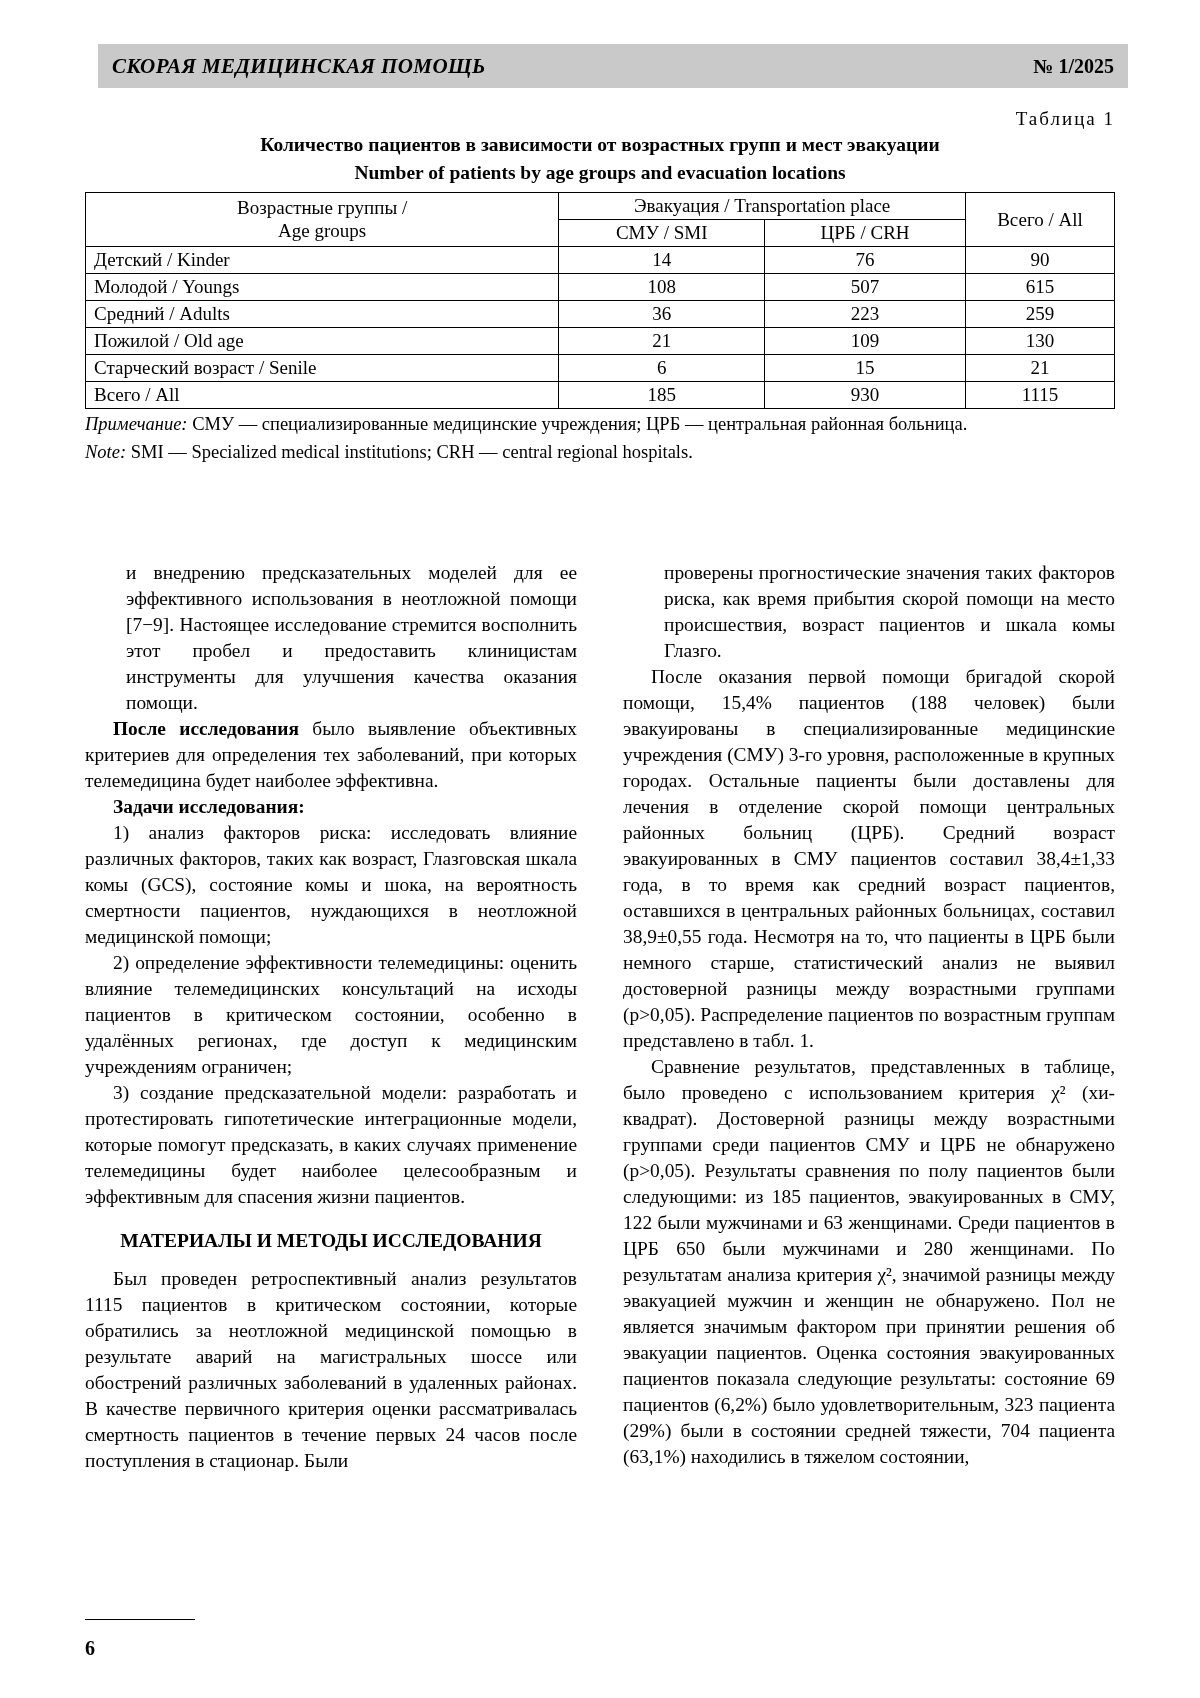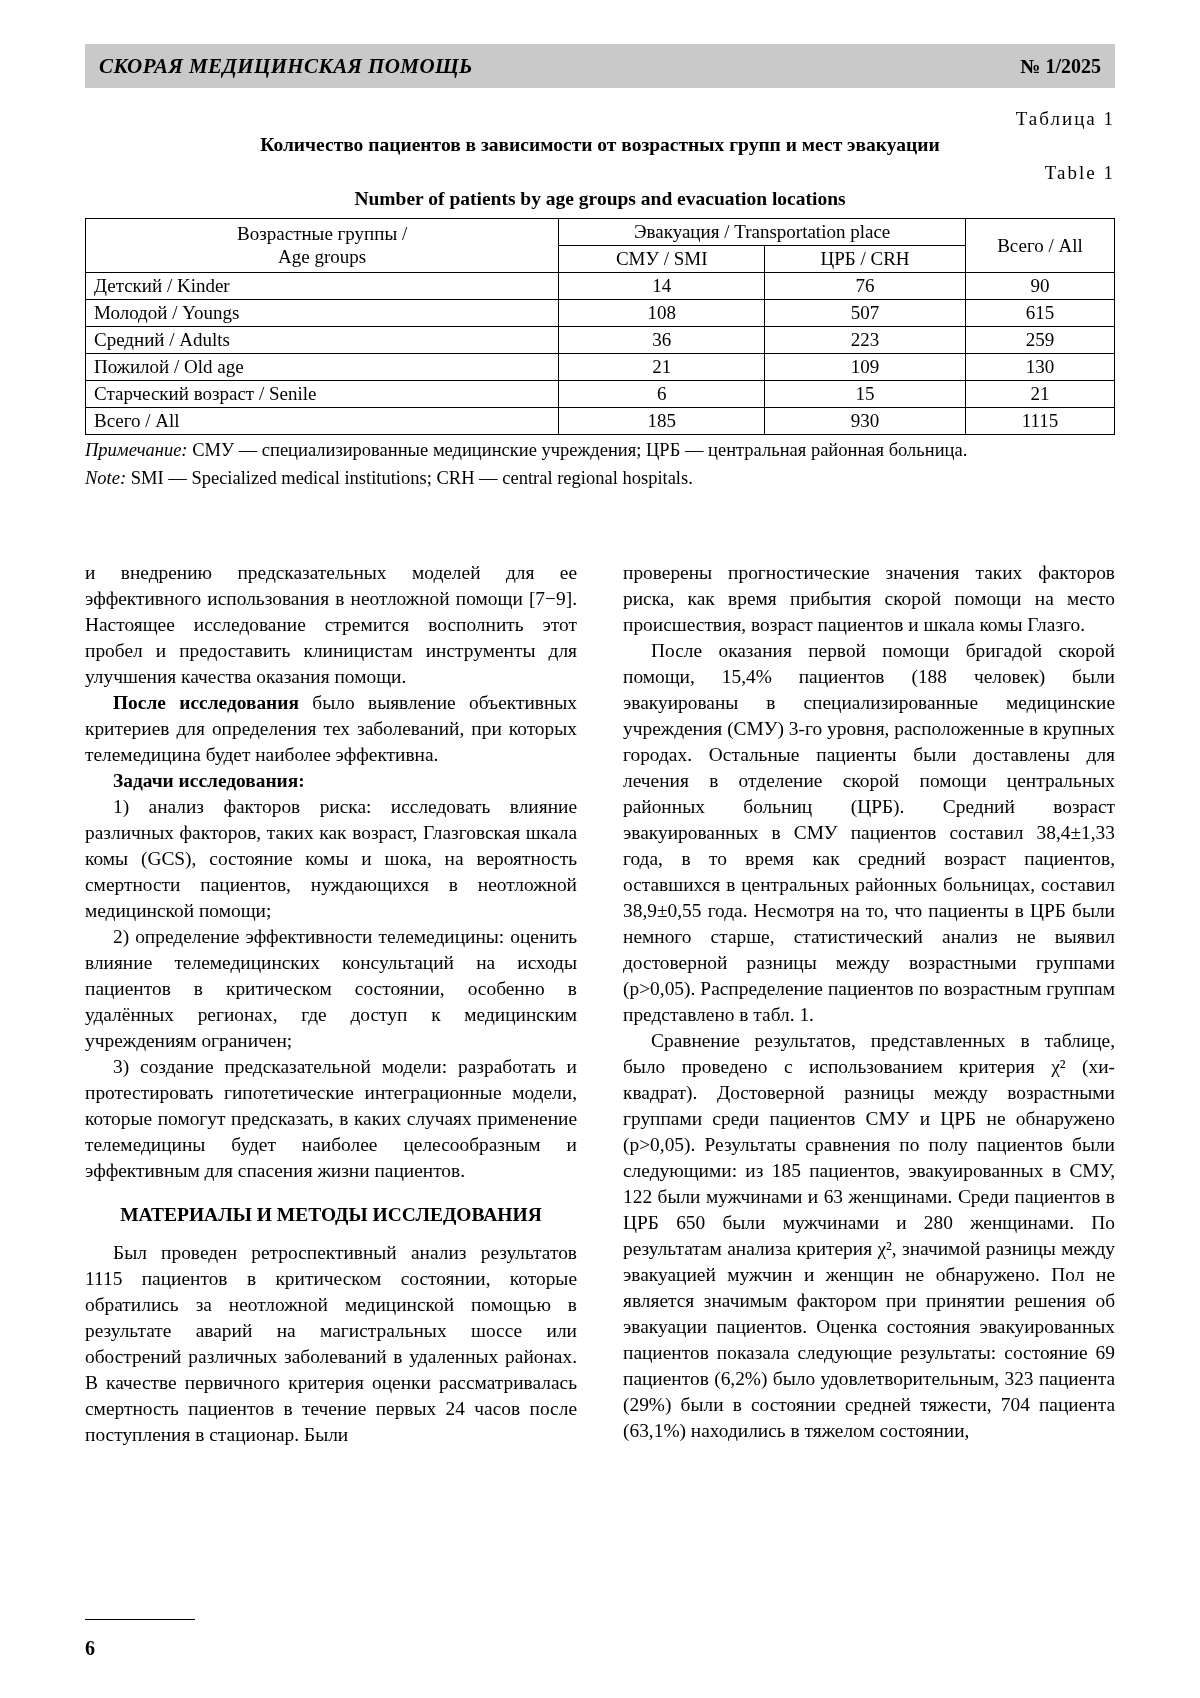--- a/index.html
+++ b/index.html
@@ -17,21 +17,21 @@
   .page {
     position: relative;
     width: 1200px;
     height: 1698px;
     box-sizing: border-box;
   }
 
   
   .running-head {
     position: absolute;
-    left: 85px;
+    left: 98px;
     top: 44px;
     width: 1030px;
     height: 44px;
     background: #c9c9c9;
     display: flex;
     align-items: center;
     justify-content: space-between;
     padding: 0 14px;
     box-sizing: border-box;
   }
@@ -125,20 +125,21 @@
   .col p {
     margin: 0;
     font-size: 19.4px;
     line-height: 1.34;
     text-align: justify;
     text-indent: 28px;
     hyphens: manual;
   }
   .col p.noindent {
     text-indent: 0;
+    margin-left: 41px;
   }
   .col h2 {
     font-size: 19.5px;
     font-weight: bold;
     text-align: center;
     margin: 20px 0 14px 0;
     text-indent: 0;
   }
   .col p + p {
     margin-top: 0;
@@ -169,21 +170,20 @@
 <div class="page">
 
   <div class="running-head">
     <span class="journal">СКОРАЯ МЕДИЦИНСКАЯ ПОМОЩЬ</span>
     <span class="issue">№ 1/2025</span>
   </div>
 
   <div class="table-block">
     <div class="tbl-label">Таблица 1</div>
     <div class="tbl-title-ru">Количество пациентов в зависимости от возрастных групп и мест эвакуации</div>
-    <div class="tbl-label">Table 1</div>
     <div class="tbl-title-en">Number of patients by age groups and evacuation locations</div>
 
     <table class="data">
       <thead>
         <tr>
           <th class="col-age hdr-two-line" rowspan="2">
             <div>Возрастные группы /</div>
             <div>Age groups</div>
           </th>
           <th colspan="2">Эвакуация / Transportation place</th>

